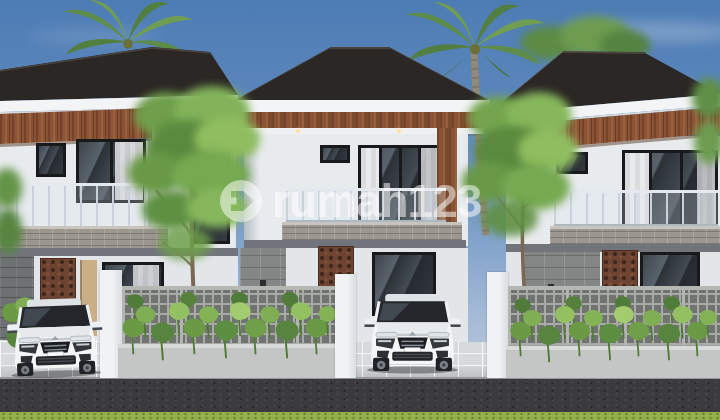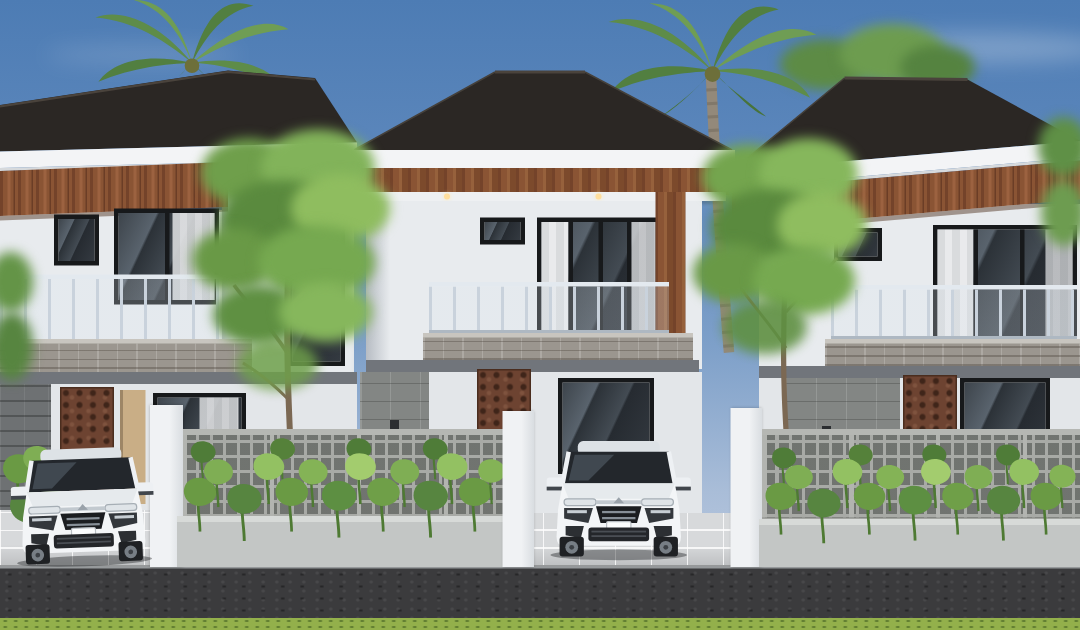--- a/index.html
+++ b/index.html
@@ -303,14 +303,20 @@
     <svg width="102" height="86" viewBox="0 0 96 86">
         <use href="#mpv"></use>
       </svg>
   </div>
   <div class="abs" style="left:363px;top:287px;width:99px;height:87px;z-index:5">
     <svg width="99" height="87" viewBox="0 0 96 86">
         <use href="#mpv"></use>
       </svg>
   </div>
 
+  <div class="abs wm" style="left:218px;top:178px">
+    <svg width="46" height="46" viewBox="0 0 46 46">
+      <path fill-rule="evenodd" fill="rgba(255,255,255,0.52)" d="M23,2 A21,21 0 1 0 23,44 A21,21 0 1 0 23,2 Z M13,13 L25,13 L36,23 L25,33 L13,33 Z M13,19.5 L18.5,19.5 L18.5,26.5 L13,26.5 Z"></path>
+    </svg>
+    <span class="wm-text">rumah123</span>
+  </div>
 
 </div>
 
 </body></html>

